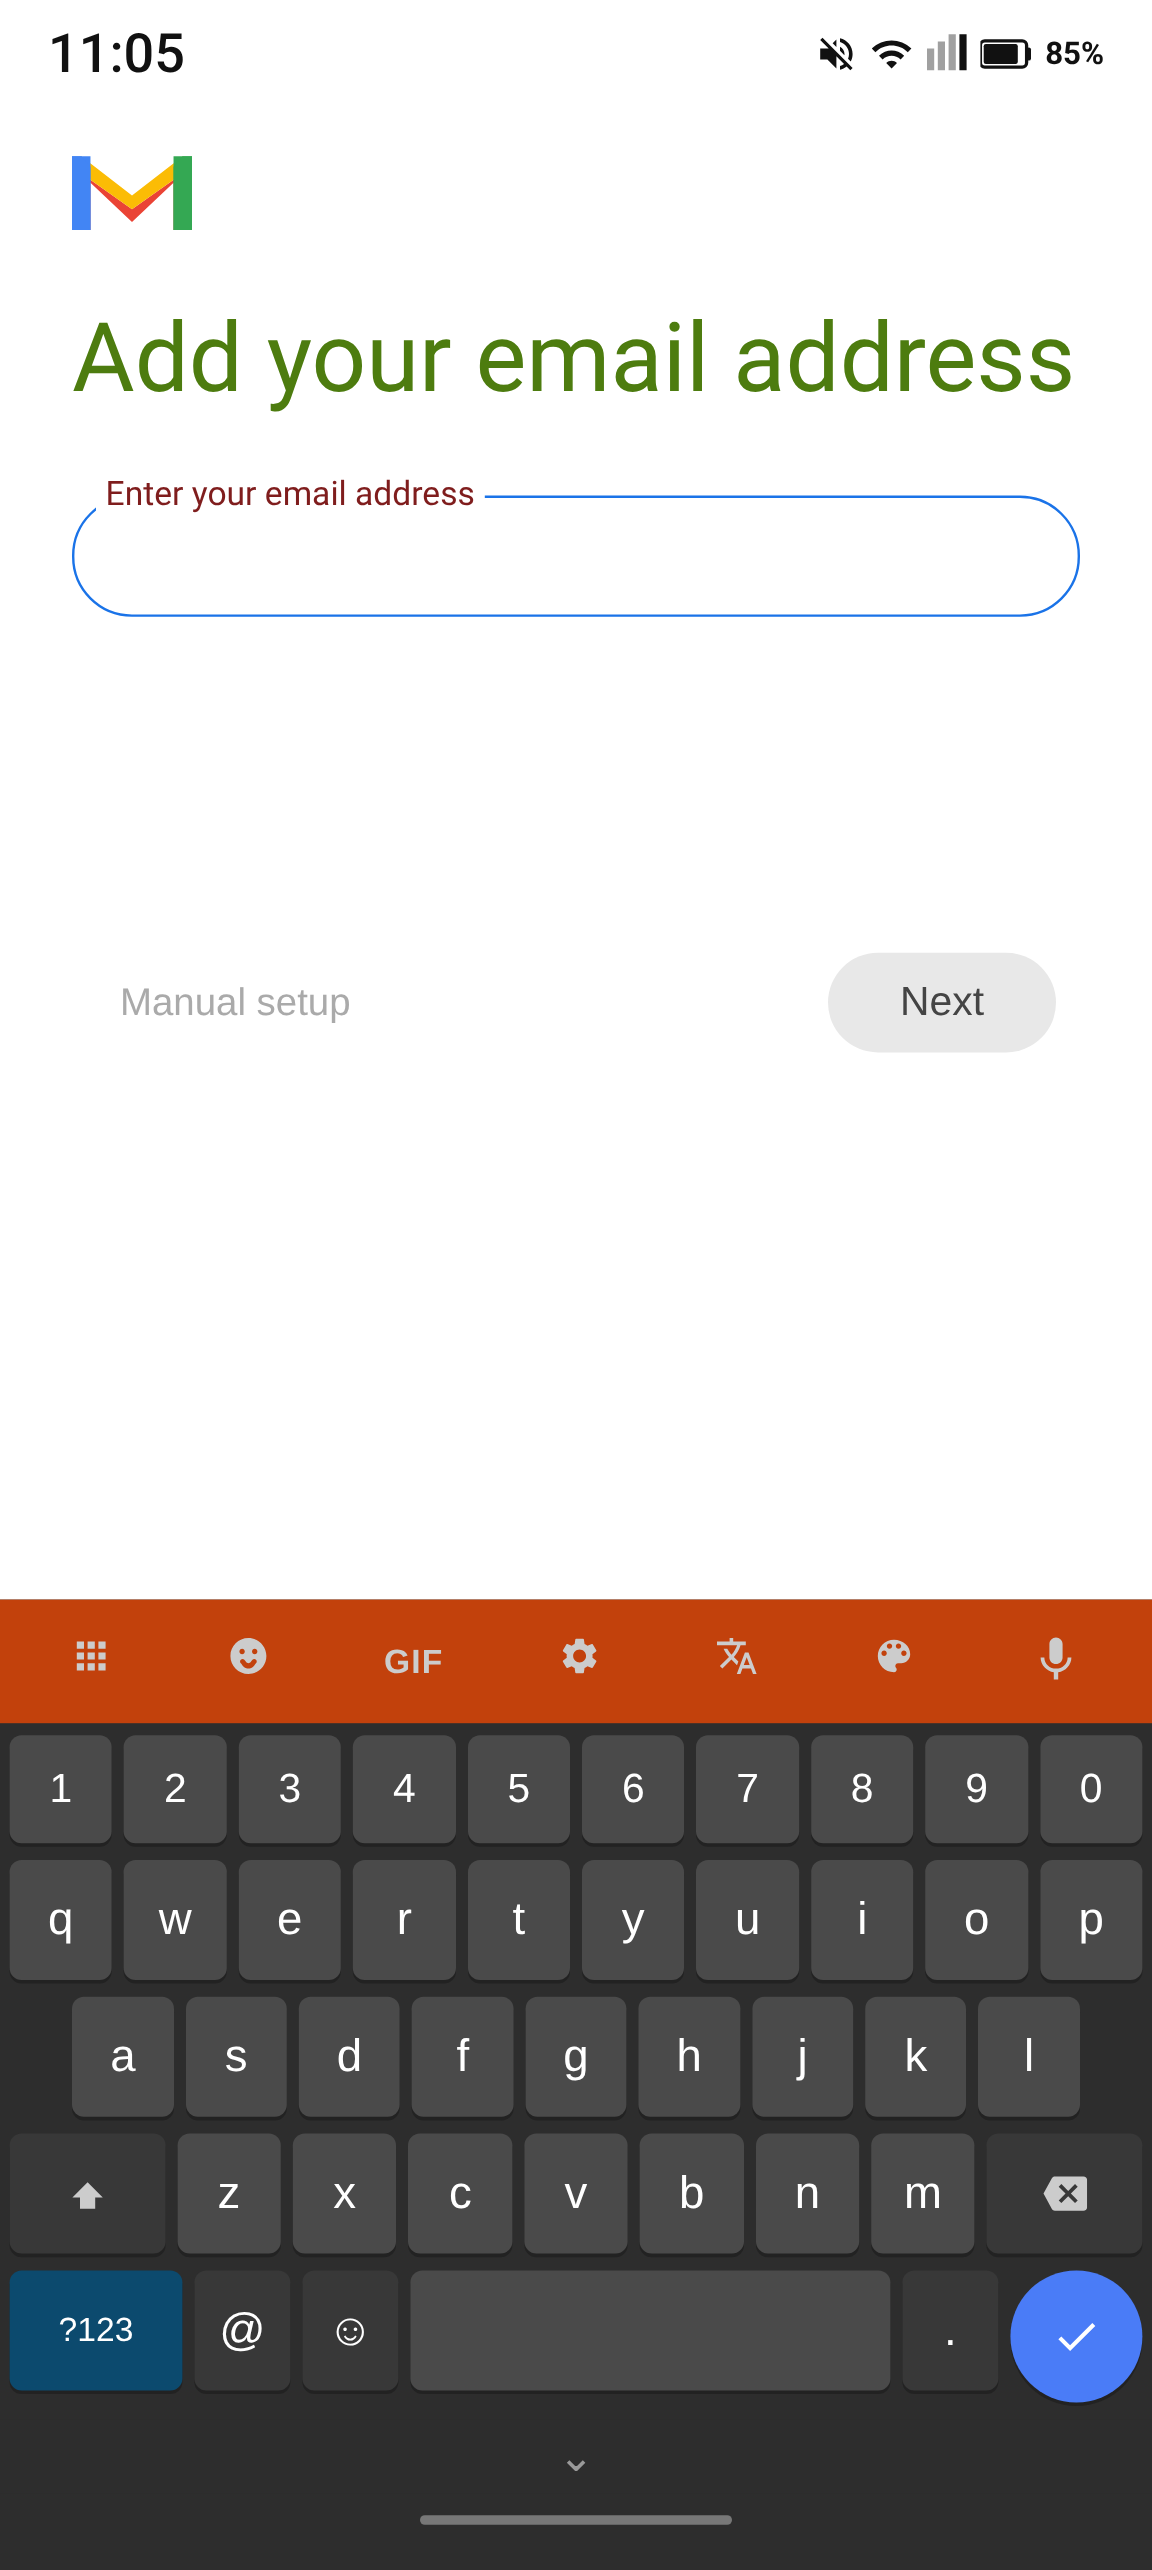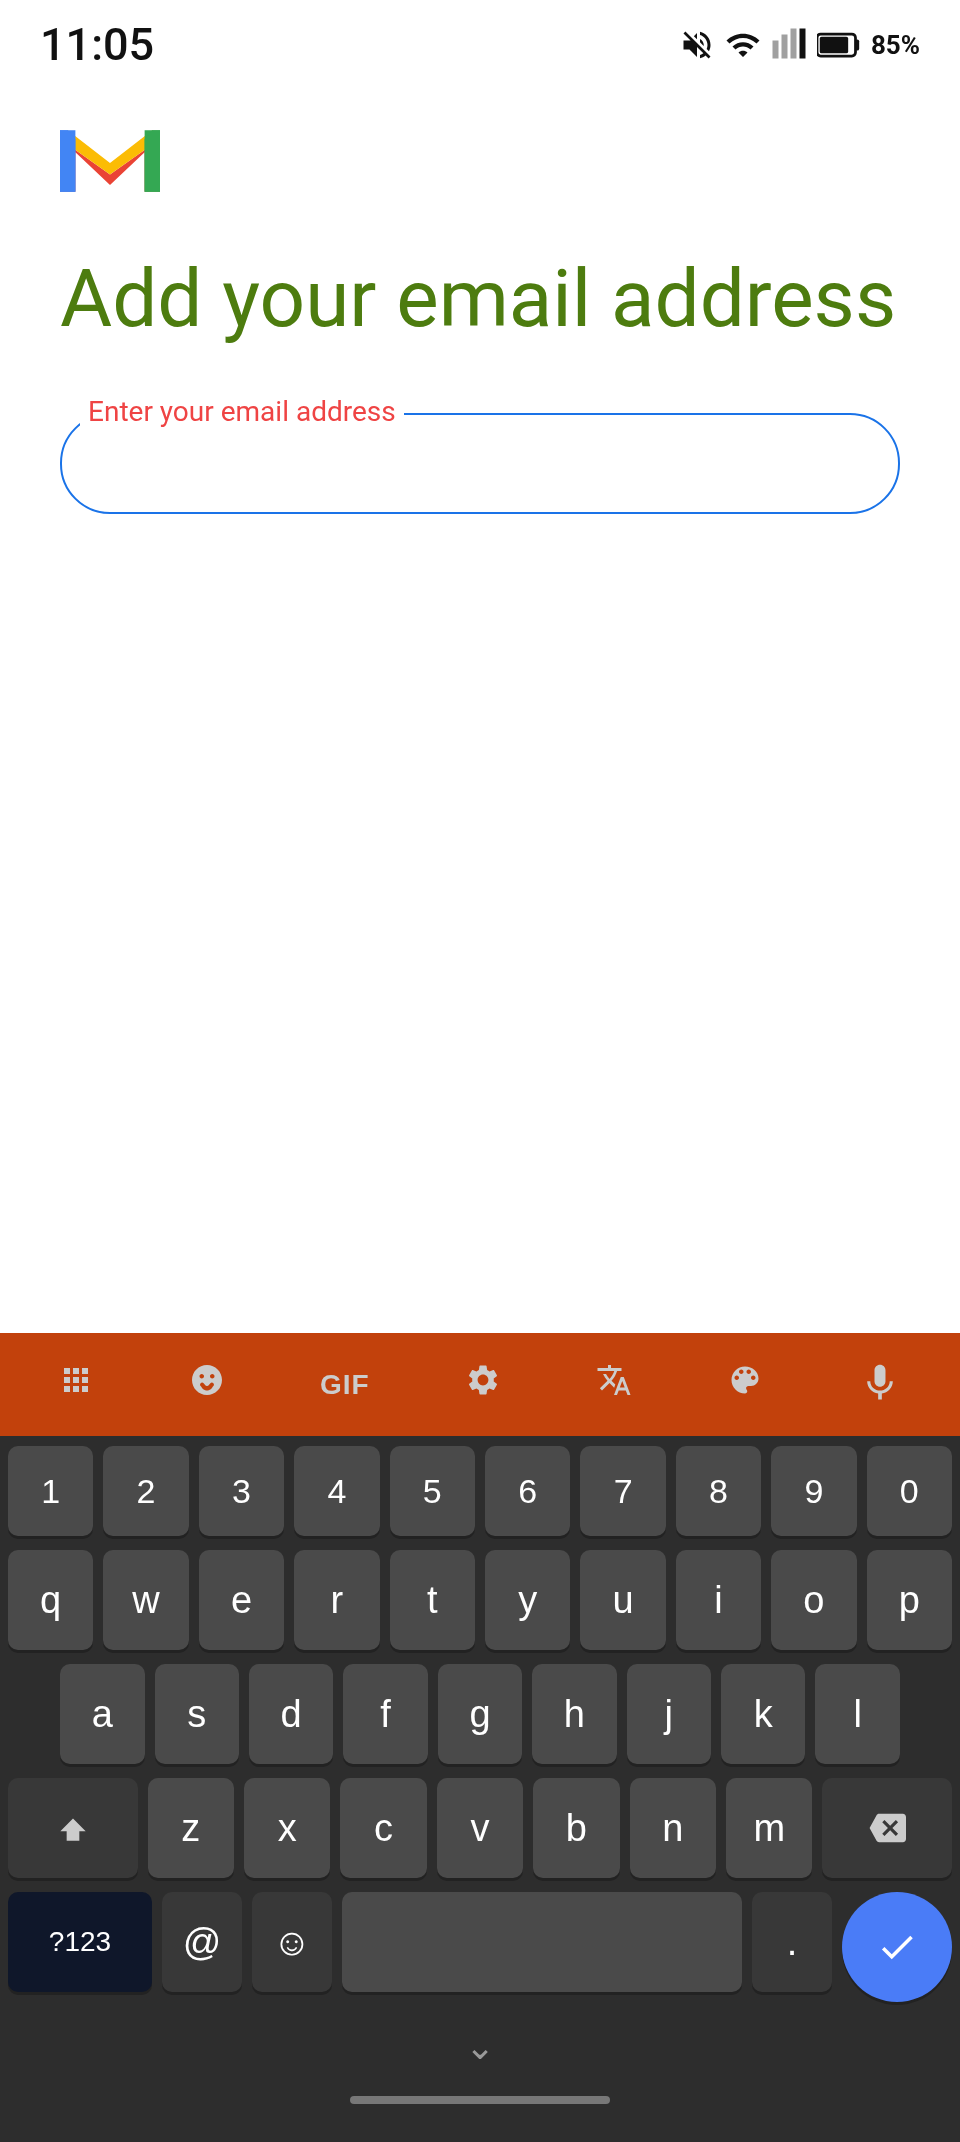--- a/index.html
+++ b/index.html
@@ -66,21 +66,21 @@
     
     .email-input-wrapper {
       position: relative;
       margin-bottom: 30px;
     }
     .email-input-label {
       position: absolute;
       top: -18px;
       left: 20px;
       font-size: 28px;
-      color: #ef4444;
+      color: #7f1d1d;
       background: #fff;
       padding: 0 8px;
       z-index: 1;
     }
     .email-input {
       width: 100%;
       border: 2.5px solid #1a73e8;
       border-radius: 50px;
       padding: 30px 30px;
       font-size: 32px;
@@ -185,21 +185,21 @@
     }
 
     .kb-key.space-key {
       flex: 5;
       background: #4a4a4a;
     }
 
     .kb-key.symbol-key {
       flex: 1.8;
       font-size: 28px;
-      background: #0f172a;
+      background: #0c4a6e;
     }
 
     .kb-key.at-key,
     .kb-key.emoji-key,
     .kb-key.period-key {
       flex: 1;
       background: #383838;
     }
 
     .kb-key.enter-key {
@@ -293,20 +293,24 @@
   
   <h1 class="page-title">Add your email address</h1>
 
   
   <div class="email-input-wrapper">
     <span class="email-input-label">Enter your email address</span>
     <input type="email" class="email-input" value="" placeholder="" style="">
   </div>
 
   
+  <div class="action-row">
+    <button class="manual-setup-btn">Manual setup</button>
+    <button class="next-btn">Next</button>
+  </div>
 </div>
 
 <div class="keyboard">
 
   <div class="keyboard-toolbar">
 
     <button class="kb-tool-btn">
       <svg width="36" height="36" viewBox="0 0 24 24" fill="#ccc">
         <path d="M4 8h4V4H4v4zm6 12h4v-4h-4v4zm-6 0h4v-4H4v4zm0-6h4v-4H4v4zm6 0h4v-4h-4v4zm6-10v4h4V4h-4zm-6 4h4V4h-4v4zm6 6h4v-4h-4v4zm0 6h4v-4h-4v4z"></path>
       </svg>

